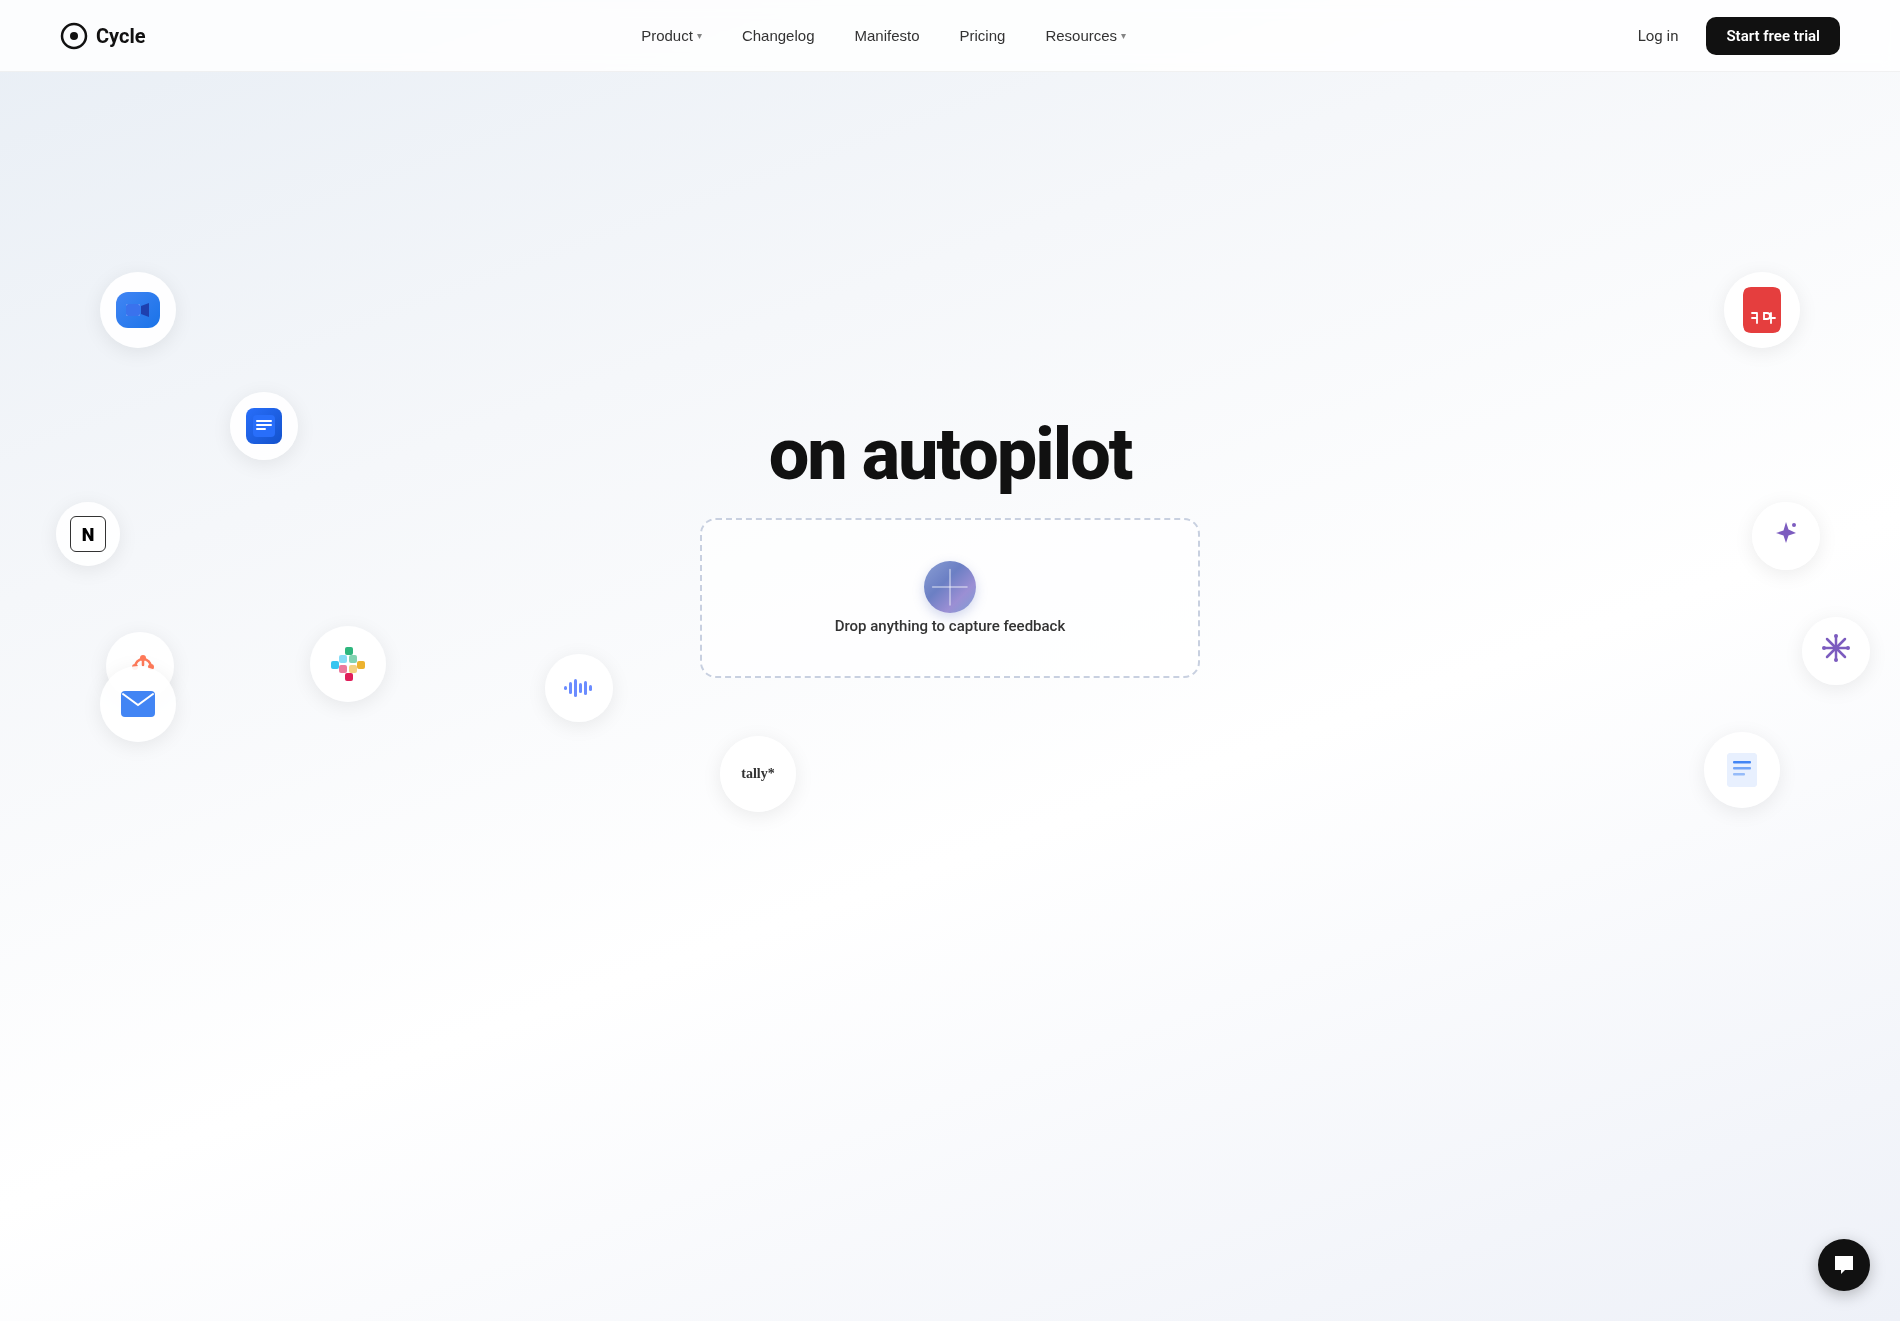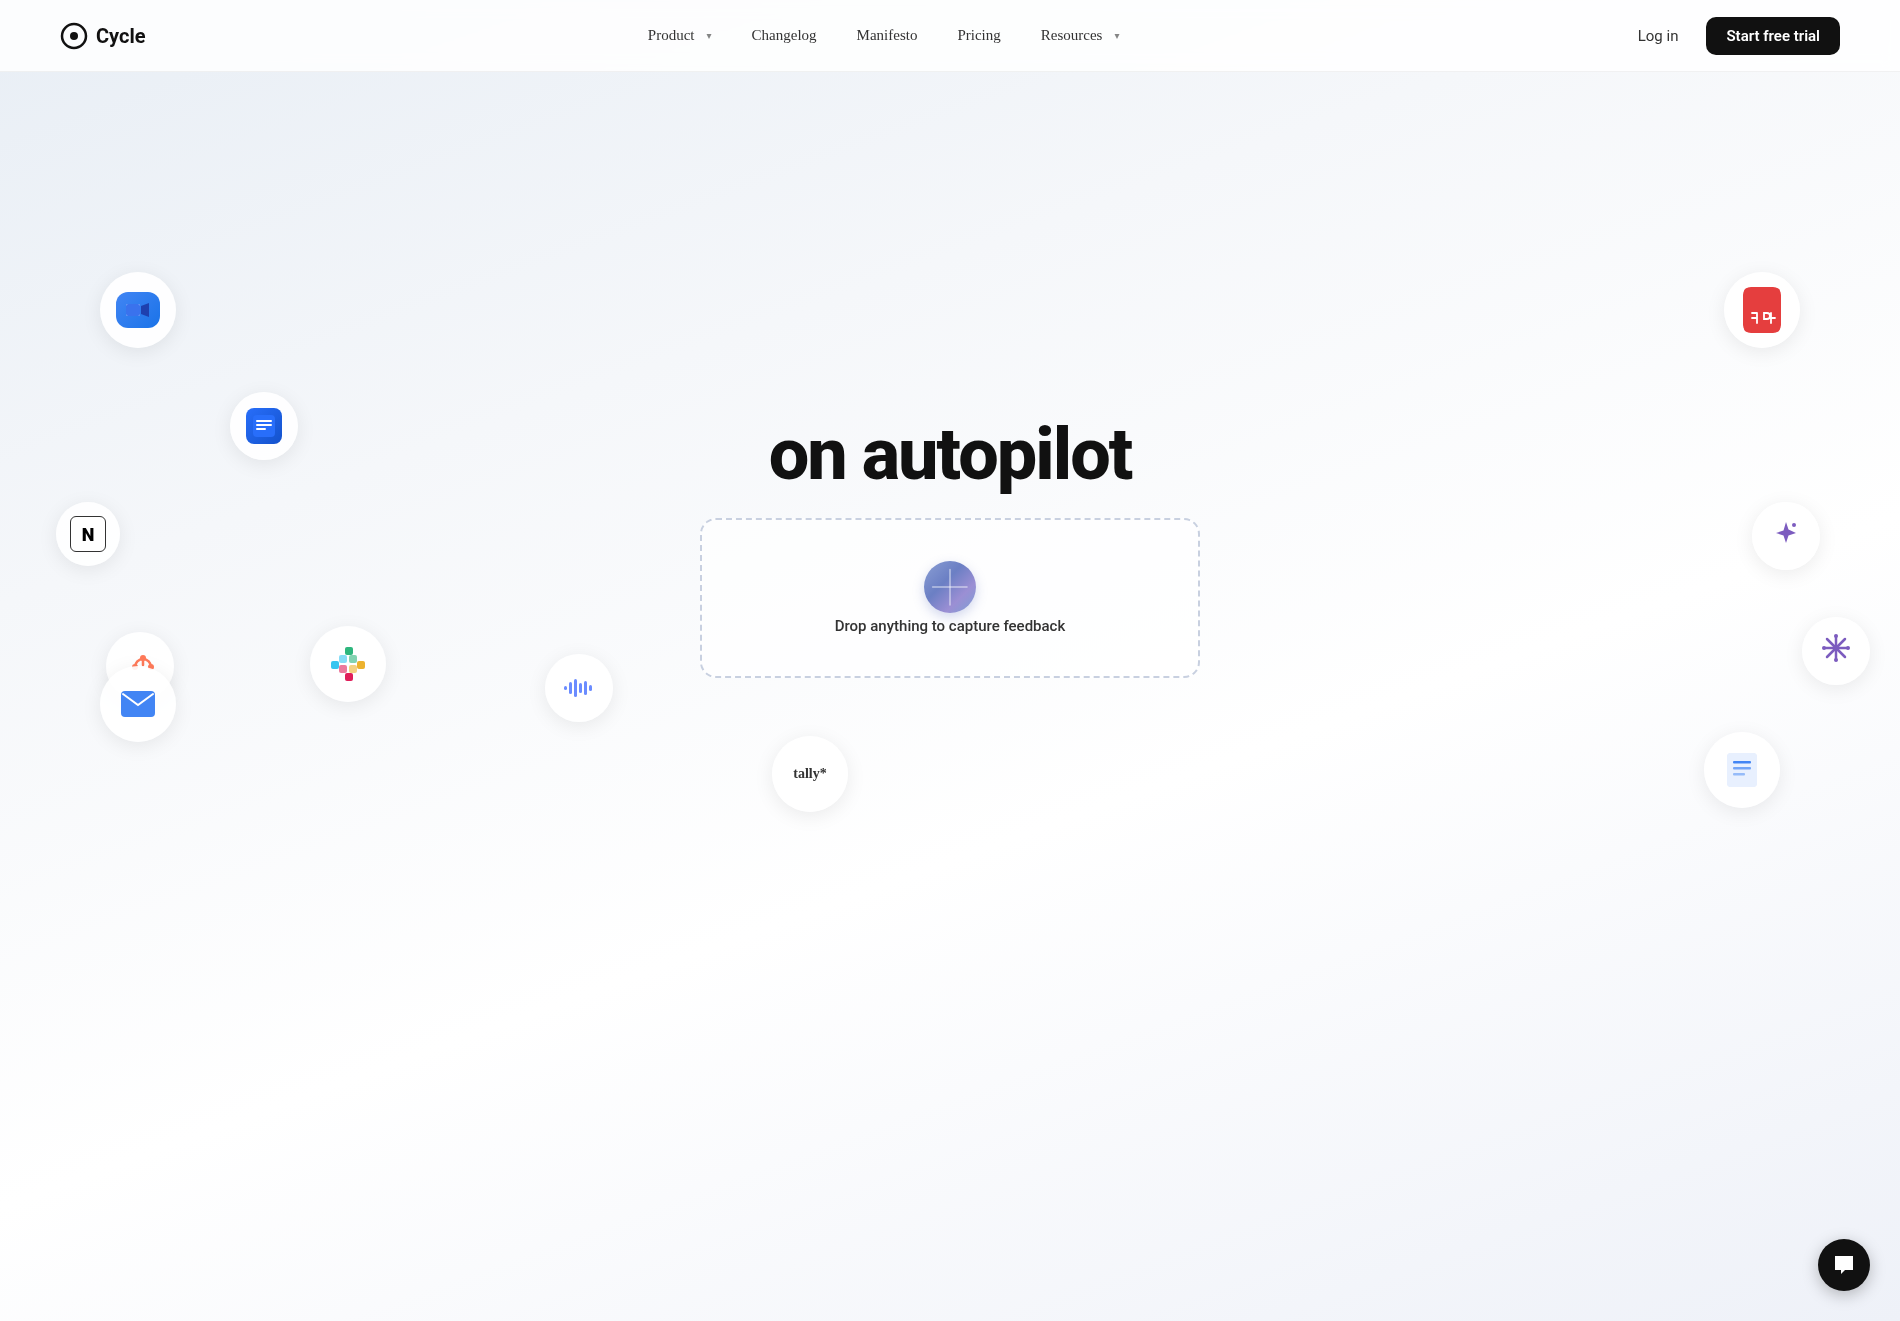--- a/index.html
+++ b/index.html
@@ -49,30 +49,30 @@
 
     .nav-links {
       display: flex;
       align-items: center;
       gap: 8px;
     }
 
     .nav-link {
       display: flex;
       align-items: center;
-      gap: 12px;
+      gap: 4px;
       padding: 8px 16px;
       font-size: 15px;
       color: #333;
       text-decoration: none;
       border-radius: 8px;
       cursor: pointer;
       background: none;
       border: none;
-      font-family: Liberation Serif, serif;
+      font-family: Liberation Sans, sans-serif;
     }
 
     .chevron {
       font-size: 10px;
       opacity: 0.6;
     }
 
     .nav-actions {
       display: flex;
       align-items: center;
@@ -453,21 +453,21 @@
       <svg width="30" height="22" viewBox="0 0 30 22" fill="none">
         <rect x="0" y="9" width="3" height="4" rx="1.5" fill="#6b8cff"></rect>
         <rect x="5" y="5" width="3" height="12" rx="1.5" fill="#6b8cff"></rect>
         <rect x="10" y="2" width="3" height="18" rx="1.5" fill="#6b8cff"></rect>
         <rect x="15" y="6" width="3" height="10" rx="1.5" fill="#6b8cff"></rect>
         <rect x="20" y="4" width="3" height="14" rx="1.5" fill="#6b8cff"></rect>
         <rect x="25" y="8" width="3" height="6" rx="1.5" fill="#6b8cff"></rect>
       </svg>
     </div>
 
-    <div class="floating-icon" style="position:absolute;width:76px;height:76px;bottom:110px;left:772px;">
+    <div class="floating-icon" style="position:absolute;width:76px;height:76px;bottom:110px;left:720px;">
       <span class="icon-tally" style="font-size:14px;font-weight:700;font-family:Georgia,serif;">tally*</span>
     </div>
 
     <h1 class="hero-title">
       <br>
       <span>on autopilot</span>
     </h1>
 
 
     <div class="drop-zone">

